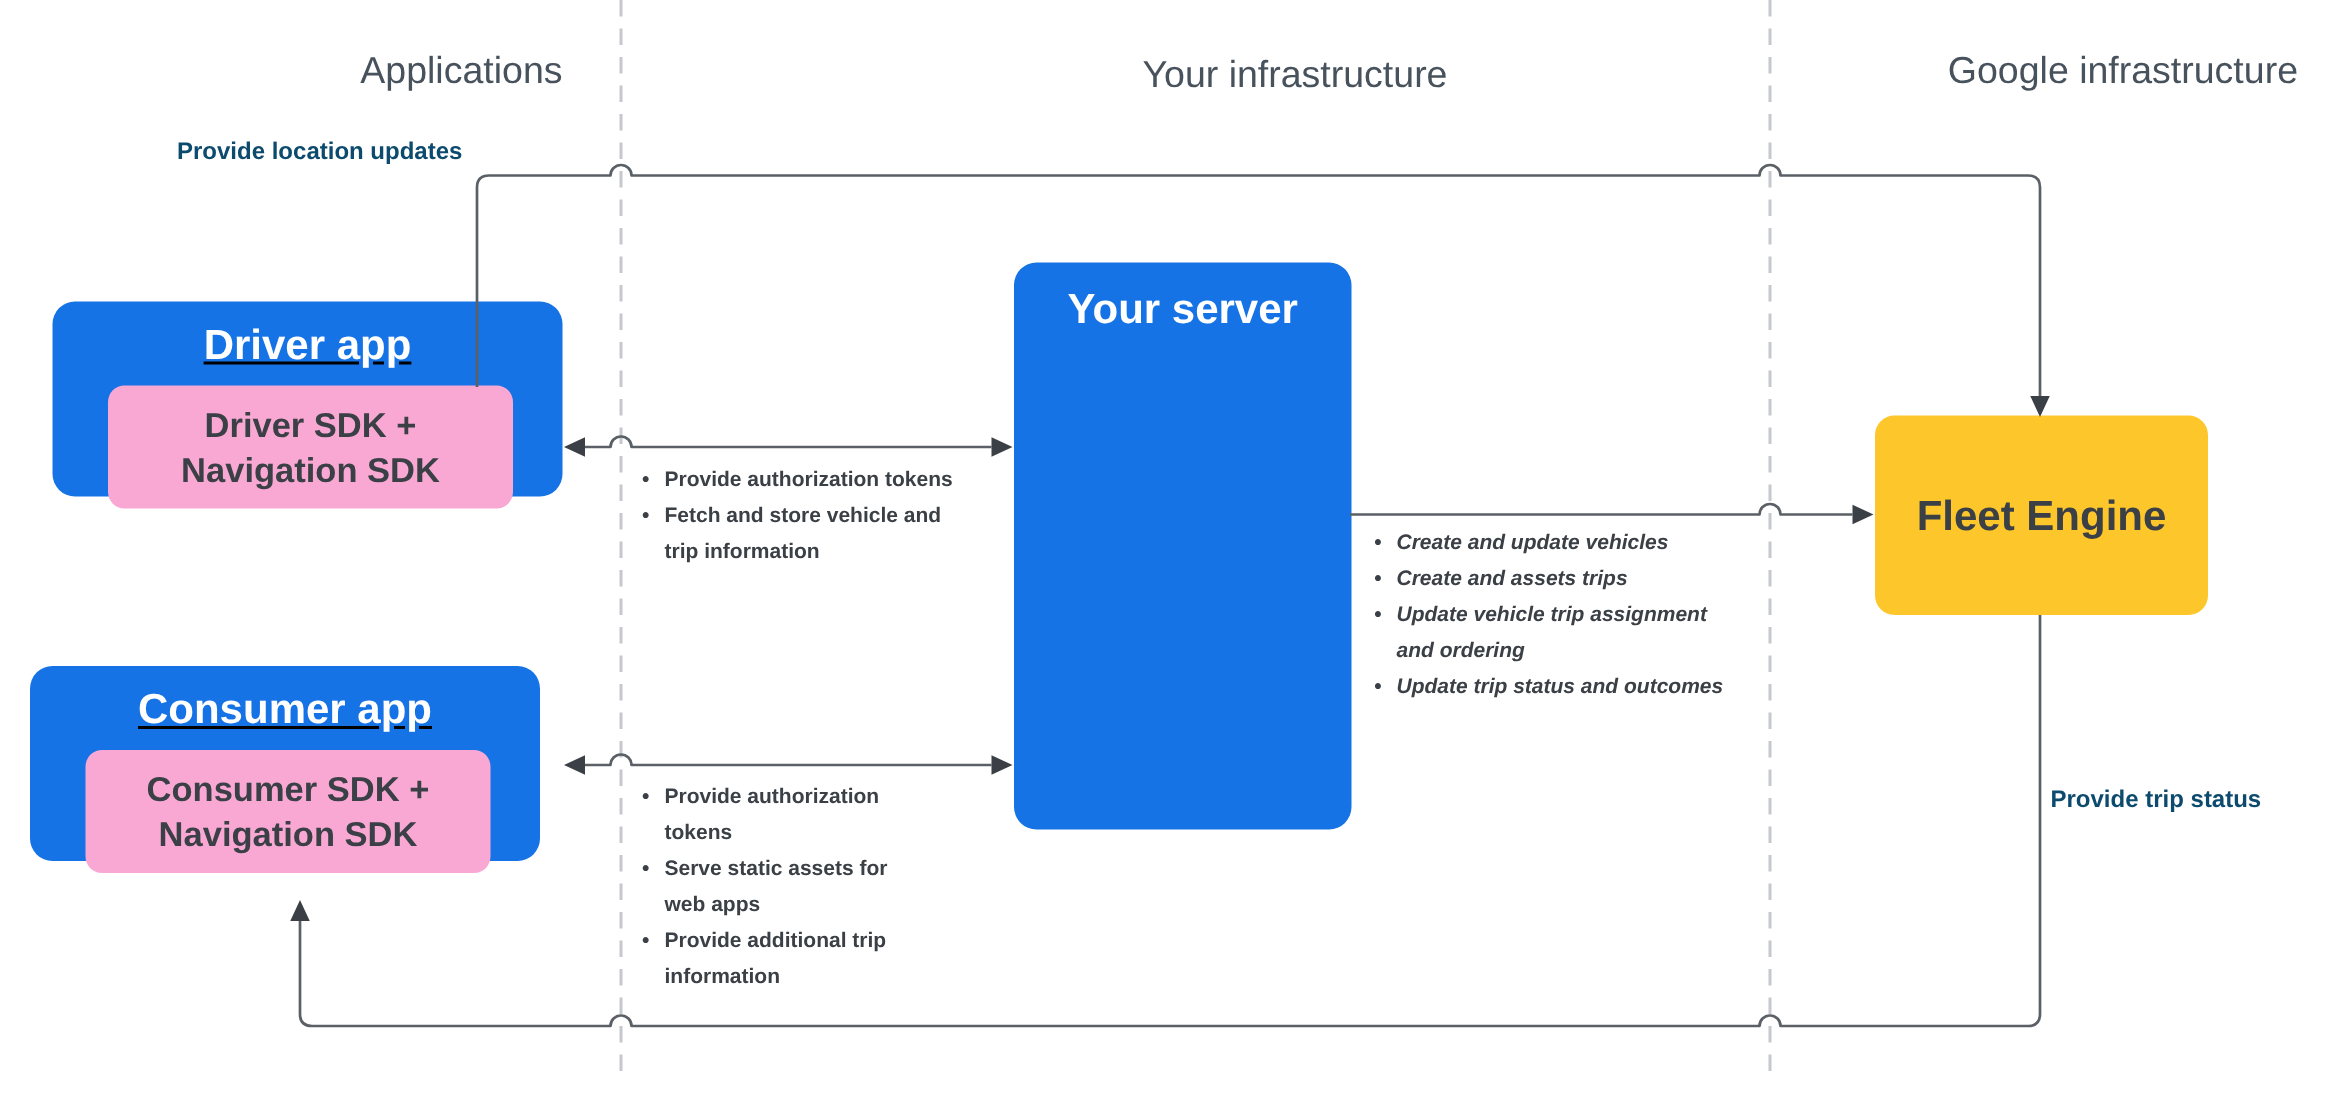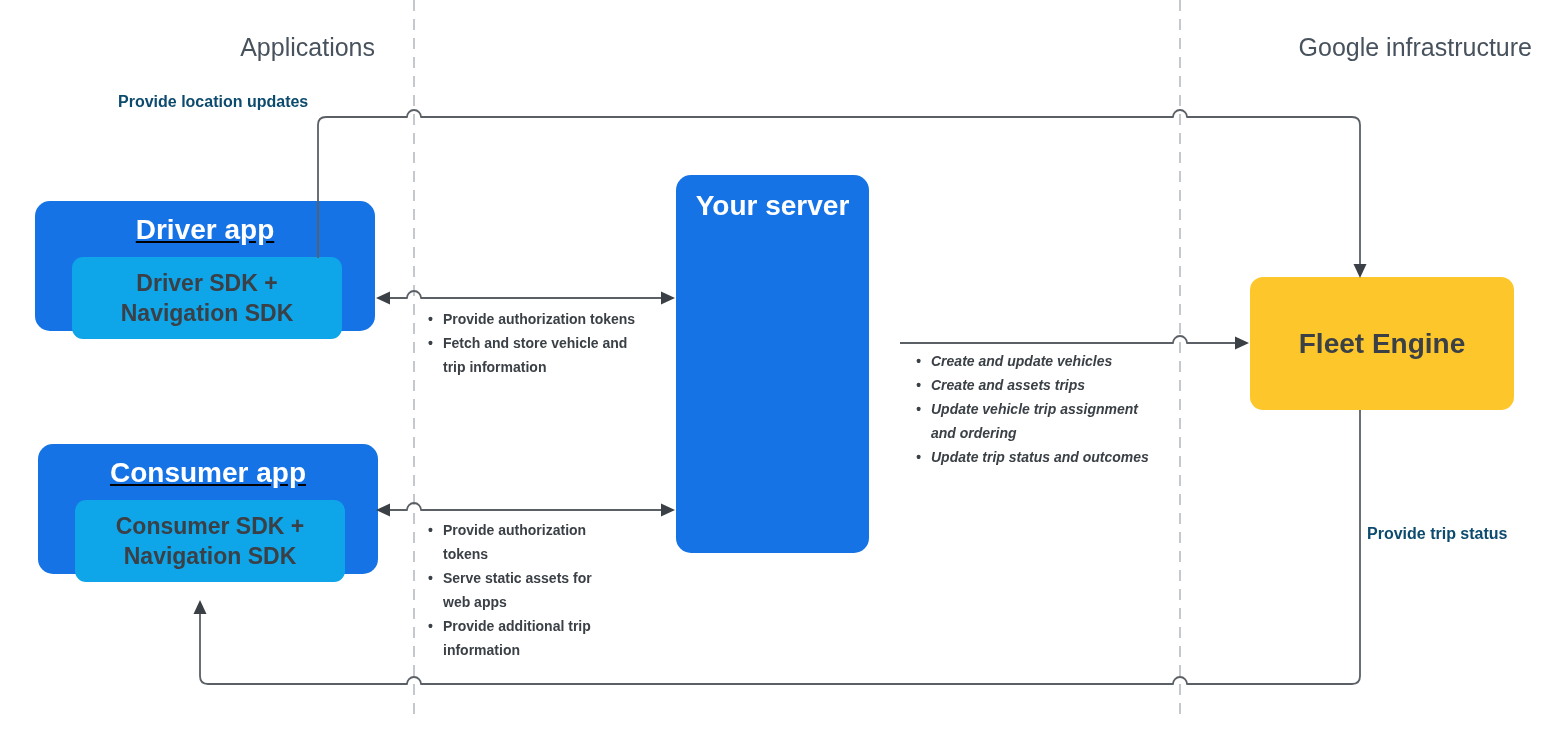--- a/index.html
+++ b/index.html
@@ -27,47 +27,47 @@
 
   
   .blue-box{
     position:absolute;
     background:#1573E6;
     border-radius:15px;
     z-index:2;
   }
   .app-box{width:340px;height:130px;text-decoration:underline;}
   #driver-box{left:35px;top:201px;}
-  #consumer-box{left:38px;top:444px;}
+  #consumer-box{left:20px;top:444px;}
   .app-title{
     height:56px;line-height:58px;
     text-align:center;
     color:#ffffff;font-size:28px;font-weight:700;
   }
   .sdk-box{
     position:absolute;
     left:37px;top:56px;
     width:270px;height:82px;
-    background:#0ea5e9;
+    background:#f9a8d4;
     border-radius:11px;
     display:flex;align-items:center;justify-content:center;
     text-align:center;
     color:#3B4046;font-size:23px;font-weight:700;
     line-height:30px;
     padding:0 24px;box-sizing:border-box;
   }
-  #server-box{left:676px;top:175px;width:193px;height:378px;}
+  #server-box{left:676px;top:175px;width:225px;height:378px;}
   .server-title{
     padding-top:15px;
     text-align:center;
     color:#ffffff;font-size:28px;font-weight:700;
   }
   #fleet-box{
     position:absolute;
-    left:1250px;top:277px;width:264px;height:133px;
+    left:1250px;top:277px;width:222px;height:133px;
     background:#FDC72C;border-radius:13px;
     display:flex;align-items:center;justify-content:center;
     color:#3B4046;font-size:28px;font-weight:700;
     z-index:2;
   }
 
   
   .edge-label{
     position:absolute;
     font-size:16px;font-weight:700;color:#0c4a6e;
@@ -96,20 +96,21 @@
   .dash{stroke:#C5C8CD;stroke-width:2;stroke-dasharray:11 8;fill:none;}
   .edge{stroke:#5A6066;stroke-width:1.8;fill:none;stroke-linejoin:round;}
   .arrowhead{fill:#3B4046;stroke:none;}
 </style>
 </head>
 <body>
 
 <div class="canvas">
 
   <div class="col-header" id="hdr-apps">Applications</div>
+  <div class="col-header" id="hdr-your">Your infrastructure</div>
   <div class="col-header" id="hdr-google">Google infrastructure</div>
 
   <div class="blue-box app-box" id="driver-box">
     <div class="app-title">Driver app</div>
     <div class="sdk-box">Driver SDK + Navigation SDK</div>
   </div>
 
   <div class="blue-box app-box" id="consumer-box">
     <div class="app-title">Consumer app</div>
     <div class="sdk-box">Consumer SDK + Navigation SDK</div>

